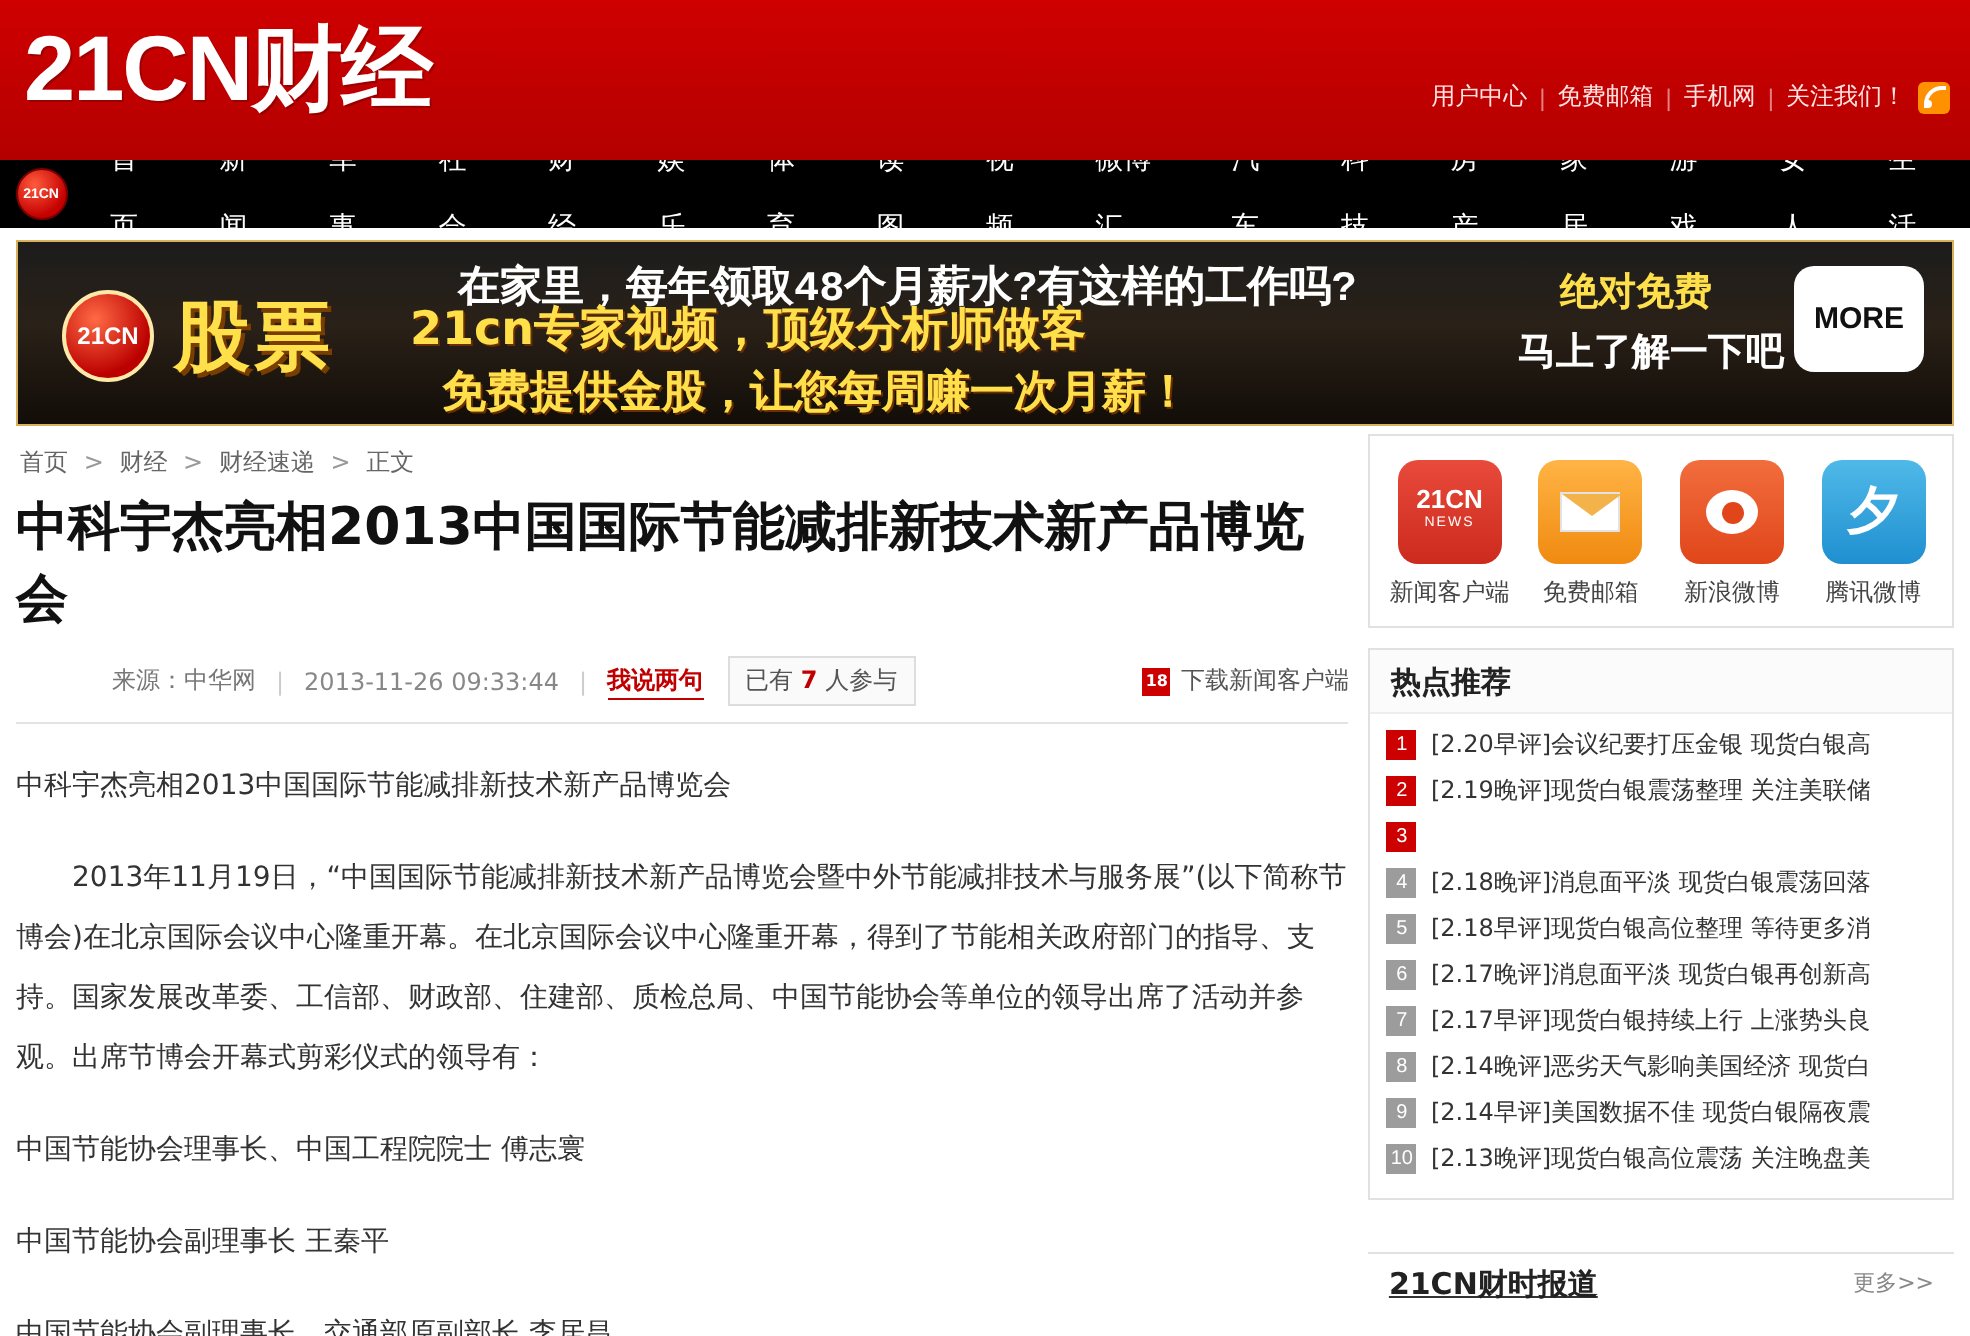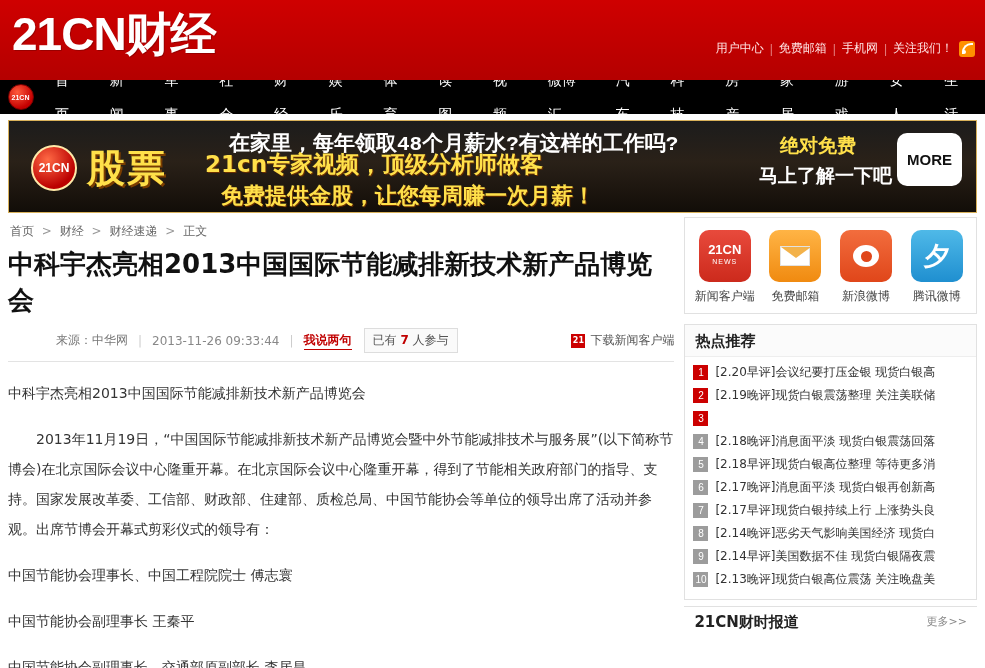--- a/index.html
+++ b/index.html
@@ -316,21 +316,21 @@
     height: 30px;
     line-height: 30px;
     padding: 0 10px;
     font-size: 15px;
     font-weight: bold;
     color: #222;
     font-family: "DejaVu Sans", sans-serif;
     position: relative;
   }
   .panel-hd2 .more { position: absolute; right: 10px; top: 0; font-size: 11px; font-weight: normal; color: #888; }
-  .bottom-panel { margin-top: 6px; border-top: 1px solid #e1e1e1; }
+  .bottom-panel { margin-top: 26px; border-top: 1px solid #e1e1e1; text-decoration: underline; }
 </style>
 </head>
 <body>
 
 <div class="header">
   <div class="logo">21CN财经</div>
   <div class="top-links">
     <a>用户中心</a>
     <span class="sep">|</span>
     <a>免费邮箱</a>
@@ -401,21 +401,21 @@
       <span class="divider">|</span>
       <span>2013-11-26 09:33:44</span>
       <span class="divider">|</span>
       <a class="say">我说两句</a>
       <span class="joined">
         <span>已有</span>
         <b>7</b>
         <span>人参与</span>
       </span>
       <span class="download">
-        <span class="dl-icon">21</span>
+        <span class="dl-icon">18</span>
         <span>下载新闻客户端</span>
       </span>
     </div>
 
     <div class="art-body">
       <p>中科宇杰亮相2013中国国际节能减排新技术新产品博览会</p>
       <p class="indent">2013年11月19日，“中国国际节能减排新技术新产品博览会暨中外节能减排技术与服务展”(以下简称节博会)在北京国际会议中心隆重开幕。在北京国际会议中心隆重开幕，得到了节能相关政府部门的指导、支持。国家发展改革委、工信部、财政部、住建部、质检总局、中国节能协会等单位的领导出席了活动并参观。出席节博会开幕式剪彩仪式的领导有：</p>
       <p>中国节能协会理事长、中国工程院院士 傅志寰</p>
       <p>中国节能协会副理事长 王秦平</p>
       <p>中国节能协会副理事长、交通部原副部长 李居昌</p>

